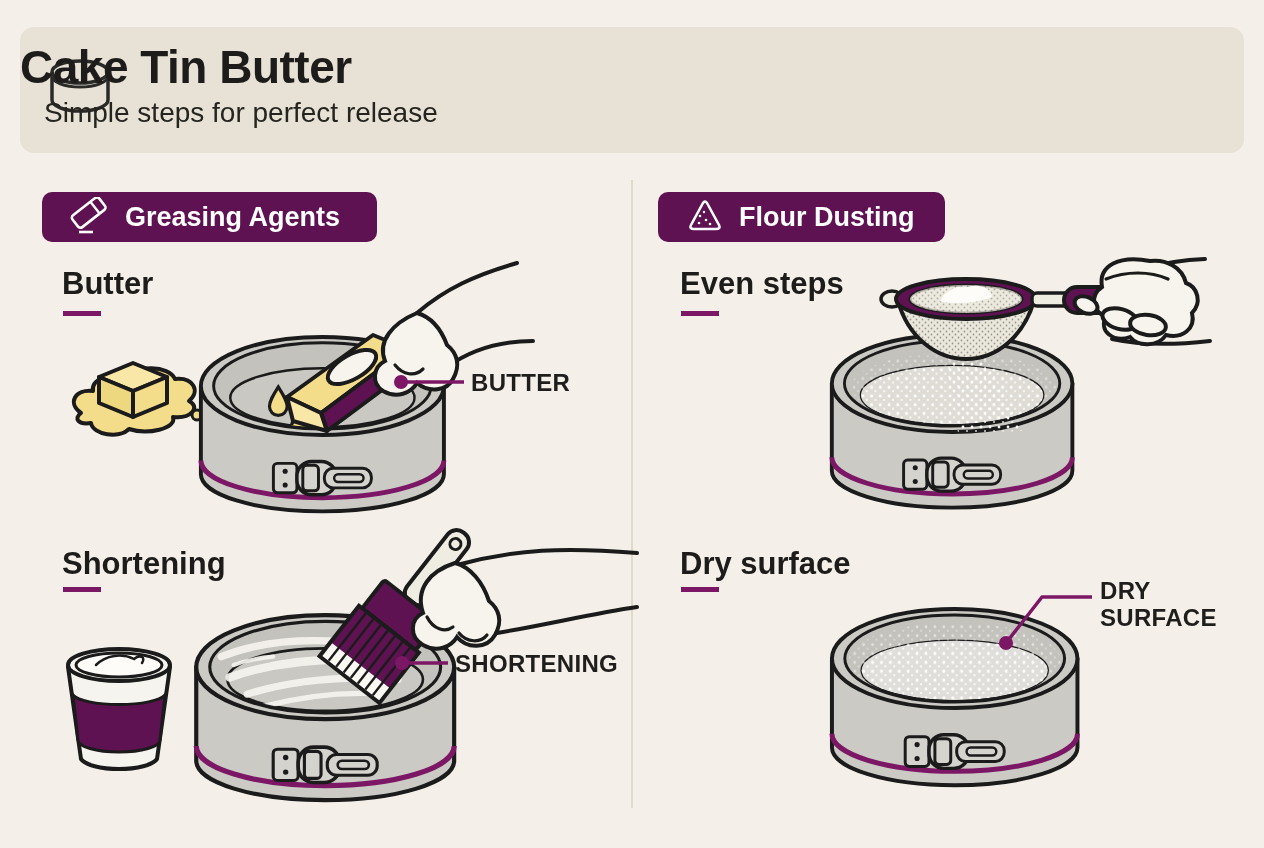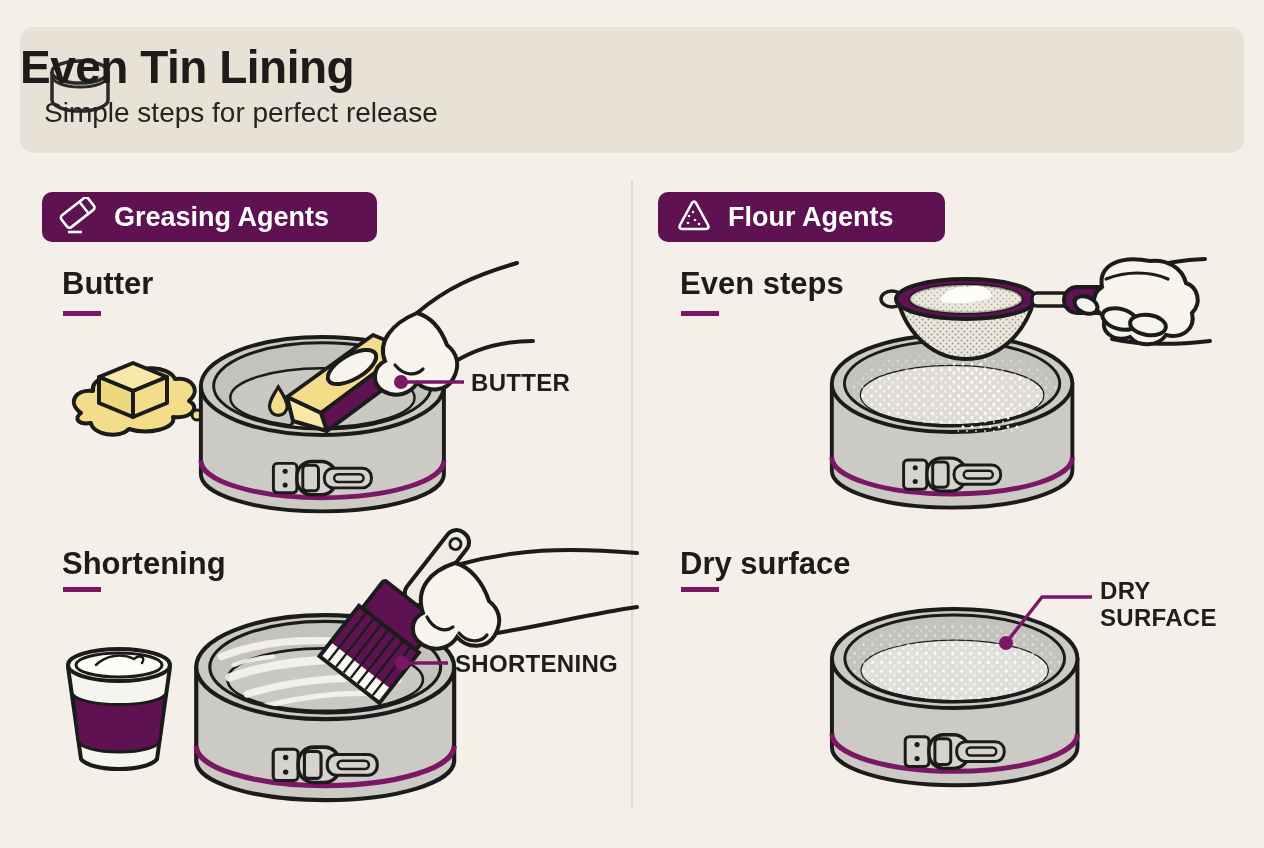--- a/index.html
+++ b/index.html
@@ -21,21 +21,21 @@
   }
   .page-subtitle{
     position:absolute;left:0;top:70px;width:100%;
     font-size:28px;font-weight:400;color:#25241f;margin-left:24px;
   }
   
   .divider{position:absolute;left:631px;top:180px;width:2px;height:628px;background:#e0dacb;}
   
   .badge{
     position:absolute;top:192px;height:50px;background:#5e1252;border-radius:10px;
-    display:flex;align-items:center;gap:14px;padding:0 22px 0 16px;box-sizing:border-box;
+    display:flex;align-items:center;gap:14px;padding:0 22px 0 27px;box-sizing:border-box;
   }
   .badge-left{left:42px;width:335px;}
   .badge-right{left:658px;width:287px;}
   .badge-label{color:#ffffff;font-size:27px;font-weight:700;white-space:nowrap;}
   
   .step-heading{position:absolute;font-size:31px;font-weight:700;color:#1d1c1a;white-space:nowrap;}
   .h-butter{left:62px;top:266px;}
   .h-shortening{left:62px;top:546px;}
   .h-even{left:680px;top:266px;}
   .h-dry{left:680px;top:546px;}
@@ -94,21 +94,21 @@
       </pattern>
     </defs>
   </svg>
 
   <header class="header">
     <svg class="header-icon" width="72" height="66" viewBox="0 0 72 66">
       <path d="M8,16 L8,44 A28,11 0 0 0 64,44 L64,16" fill="none" stroke="#2a2a28" stroke-width="3.5"></path>
       <ellipse cx="36" cy="16" rx="28" ry="11" fill="none" stroke="#2a2a28" stroke-width="3.5"></ellipse>
       <path d="M8,20 A28,11 0 0 0 64,20" fill="none" stroke="#2a2a28" stroke-width="3"></path>
     </svg>
-    <h1 class="page-title">Even Tin Lining</h1>
+    <h1 class="page-title">Cake Tin Butter</h1>
     <div class="page-subtitle">Simple steps for perfect release</div>
   </header>
 
   <div class="divider"></div>
 
   <div class="badge badge-left">
     <svg width="42" height="40" viewBox="0 0 42 40">
       <g transform="rotate(-38 20 16)">
         <rect x="3" y="8" width="34" height="15" rx="3" fill="none" stroke="#ffffff" stroke-width="2.6"></rect>
         <line x1="28" y1="8" x2="28" y2="23" stroke="#ffffff" stroke-width="2.4"></line>
@@ -120,21 +120,21 @@
 
   <div class="badge badge-right">
     <svg width="40" height="38" viewBox="0 0 40 38">
       <path d="M18,5 Q20,2 22,5 L34,27 Q36,31 31,31 L9,31 Q4,31 6,27 Z" fill="none" stroke="#ffffff" stroke-width="2.6" stroke-linejoin="round"></path>
       <circle cx="15" cy="18" r="1.3" fill="#ffffff"></circle>
         <circle cx="21" cy="22" r="1.3" fill="#ffffff"></circle>
       <circle cx="14" cy="25" r="1.3" fill="#ffffff"></circle>
         <circle cx="25" cy="26" r="1.3" fill="#ffffff"></circle>
       <circle cx="19" cy="14" r="1.2" fill="#ffffff"></circle>
     </svg>
-    <span class="badge-label">Flour Agents</span>
+    <span class="badge-label">Flour Dusting</span>
   </div>
 
   <div class="step-heading h-butter">Butter</div>
   <div class="underline u-butter"></div>
   <div class="step-heading h-shortening">Shortening</div>
   <div class="underline u-shortening"></div>
   <div class="step-heading h-even">Even steps</div>
   <div class="underline u-even"></div>
   <div class="step-heading h-dry">Dry surface</div>
   <div class="underline u-dry"></div>

